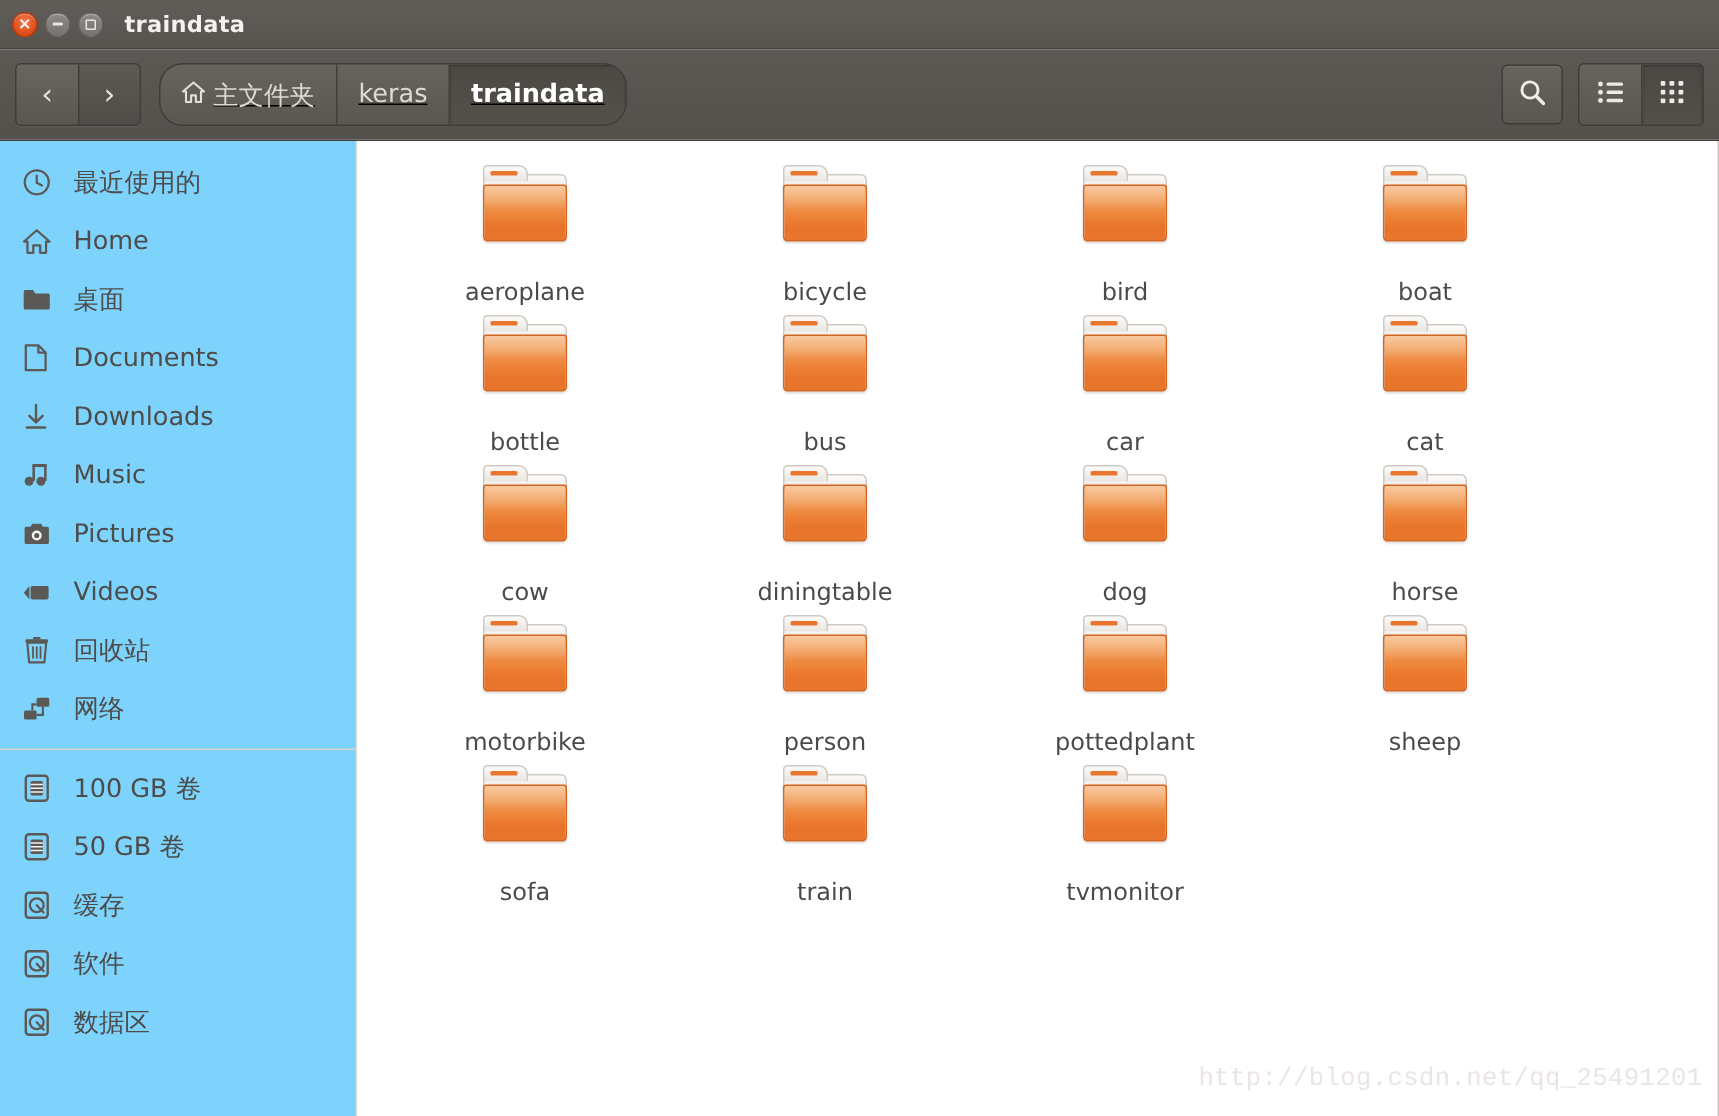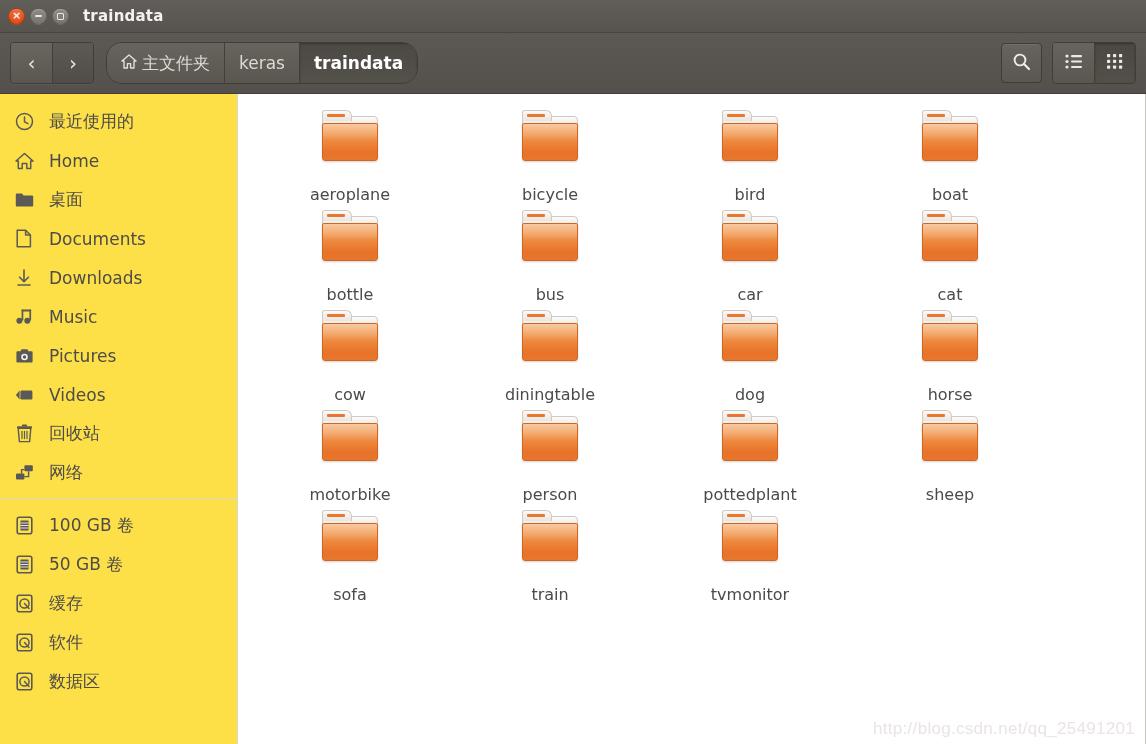--- a/index.html
+++ b/index.html
@@ -76,20 +76,21 @@
   .navbtn + .navbtn {
     border-left: 1px solid #413e3a;
     background: linear-gradient(to bottom, #5d5a54, #504d48);
   }
   .crumbs {
     display: flex;
     border: 1px solid #3f3c39;
     border-radius: 16px;
     overflow: hidden;
     box-shadow: inset 0 1px 0 rgba(255,255,255,.07);
+    text-decoration: underline;
   }
   .crumb {
     height: 40px;
     display: flex; align-items: center; gap: 5px;
     padding: 0 14px;
     color: #ddd9d4;
     font-size: 17px;
     background: linear-gradient(to bottom, #67645e, #5a5751);
     cursor: default;
     white-space: nowrap;
@@ -124,21 +125,21 @@
   .viewbtn.active {
     background: linear-gradient(to bottom, #4b4844, #535049);
     box-shadow: inset 0 1px 2px rgba(0,0,0,.32);
   }
 
   
   .body { flex: 1 1 auto; display: flex; min-height: 0; background: #fff; }
 
   .sidebar {
     width: 238px; flex: 0 0 238px;
-    background: #fde047;
+    background: #7dd3fc;
     border-right: 1px solid #d8d5d1;
     padding-top: 8px;
     overflow: hidden;
   }
   .side-item {
     height: 39px;
     display: flex; align-items: center;
     padding-left: 13px;
     gap: 14px;
     color: #4d4c4a;
@@ -233,22 +234,22 @@
   .cell-label {
     margin-top: 24px;
     font-size: 16px;
     color: #4a4a4a;
     line-height: 1.1;
     text-align: center;
     white-space: nowrap;
   }
   .watermark {
     position: absolute;
-    right: 10px; bottom: 5px;
-    font-family: Liberation Sans, sans-serif;
+    right: 10px; bottom: 15px;
+    font-family: Liberation Mono, monospace;
     font-size: 17px;
     color: #eae4e4;
     letter-spacing: .3px;
     white-space: nowrap;
     user-select: none;
   }
 </style>
 </head>
 <body>
 

